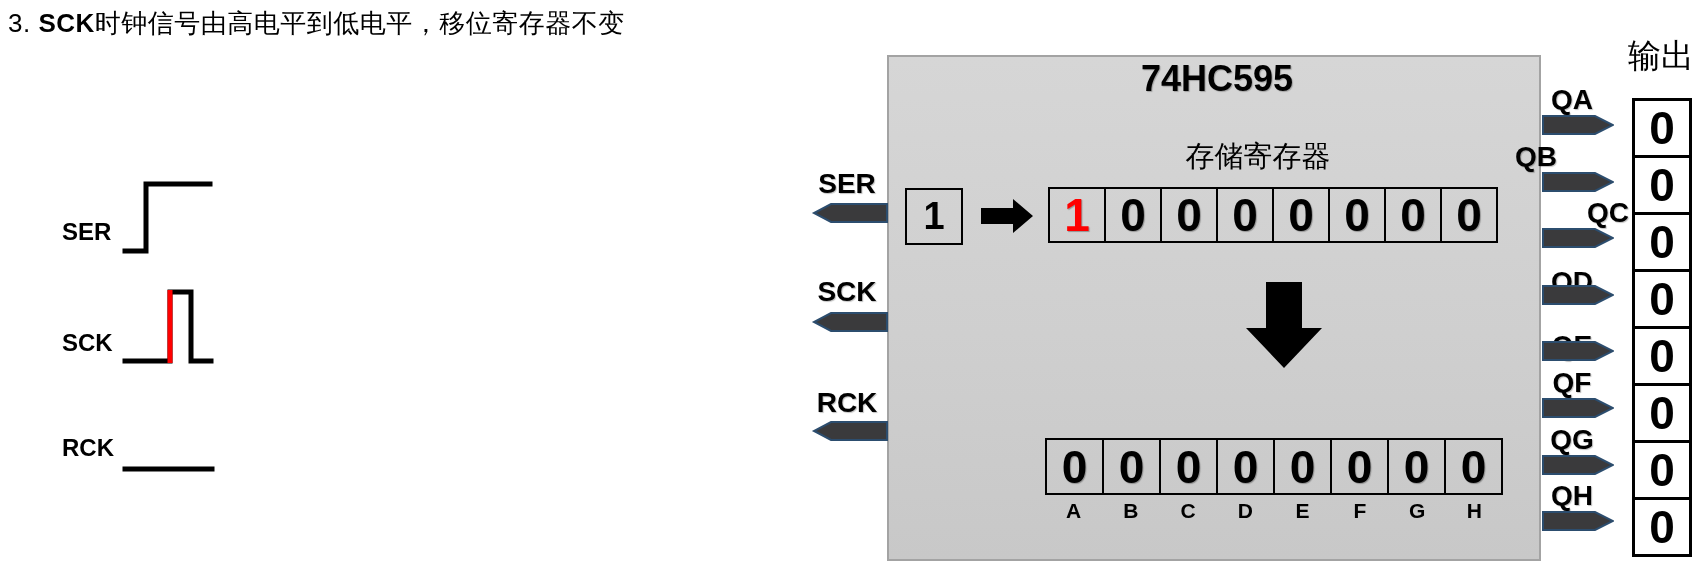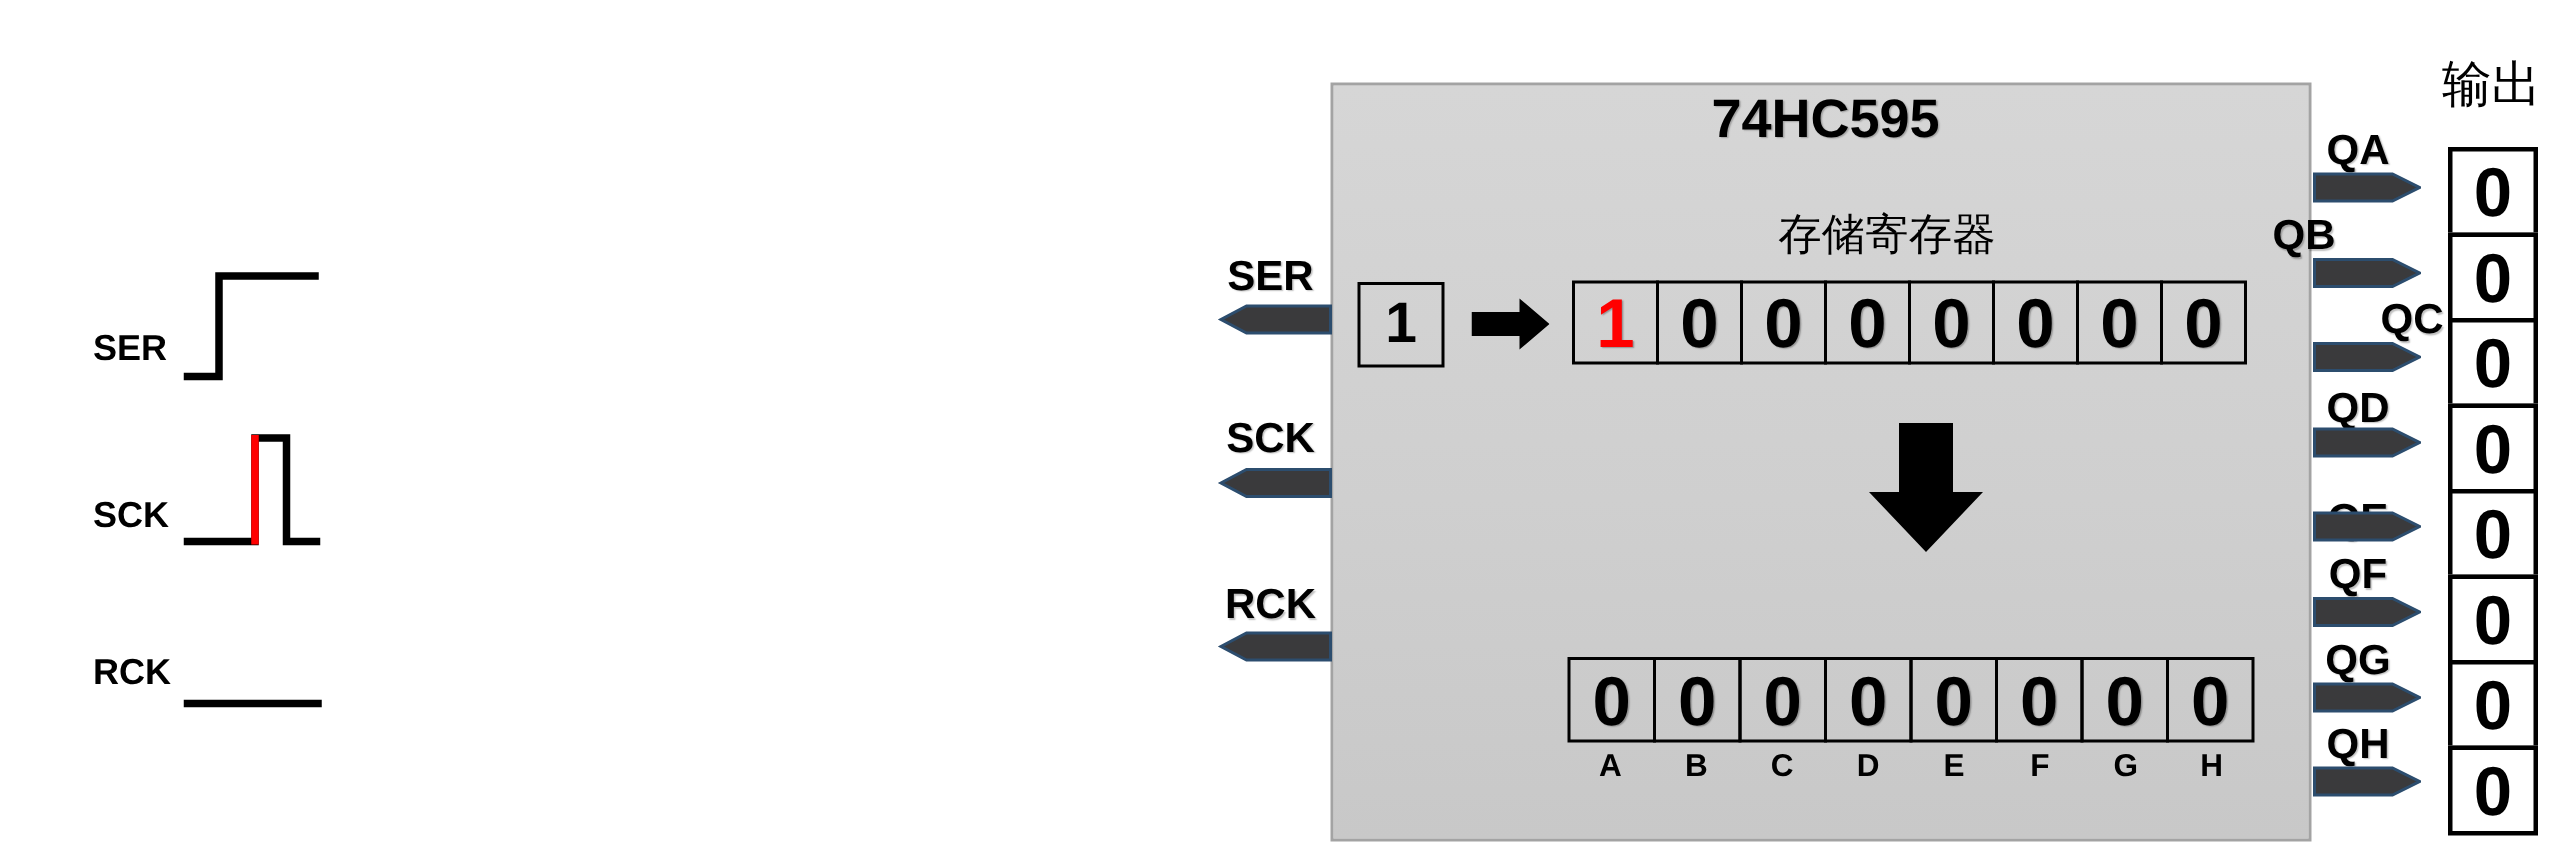--- a/index.html
+++ b/index.html
@@ -54,20 +54,21 @@
             display:flex;align-items:center;justify-content:center;font-weight:bold;font-size:46px;}
   .out-cell:first-child{margin-top:0;}
 
   .flow-arrow{position:absolute;}
 </style>
 </head>
 <body>
 
 <div class="stage">
 
+  <div class="heading"><span>3.</span><span> </span><span class="kw">SCK</span><span>时钟信号由高电平到低电平，移位寄存器不变</span></div>
 
   <svg class="timing" width="320" height="569" viewBox="0 0 320 569">
     <text x="62" y="240">SER</text>
     <text x="62" y="351">SCK</text>
     <text x="62" y="456">RCK</text>
     <path d="M125,251 L146,251 L146,184 L210,184" fill="none" stroke="#000" stroke-width="5" stroke-linecap="square"></path>
     <path d="M125,361 L170,361 L170,292 L191,292 L191,361 L211,361" fill="none" stroke="#000" stroke-width="5" stroke-linecap="square"></path>
     <line x1="170" y1="363" x2="170" y2="290" stroke="#ff0000" stroke-width="5"></line>
     <path d="M125,469 L212,469" fill="none" stroke="#000" stroke-width="5" stroke-linecap="square"></path>
   </svg>
@@ -140,21 +141,21 @@
         <polygon points="1,2 53,2 71,11 53,20 1,20" fill="#3a3a3c" stroke="#2c4d6e" stroke-width="2"></polygon>
       </svg>
       <div class="pin-label" style="left: 1536px; top: 157px;">QB</div>
       <svg class="pin-arrow" width="72" height="22" viewBox="0 0 72 22" style="left:1542px;top:171px;">
         <polygon points="1,2 53,2 71,11 53,20 1,20" fill="#3a3a3c" stroke="#2c4d6e" stroke-width="2"></polygon>
       </svg>
       <div class="pin-label" style="left: 1572px; top: 213px; margin-left: 36px;">QC</div>
       <svg class="pin-arrow" width="72" height="22" viewBox="0 0 72 22" style="left:1542px;top:227px;">
         <polygon points="1,2 53,2 71,11 53,20 1,20" fill="#3a3a3c" stroke="#2c4d6e" stroke-width="2"></polygon>
       </svg>
-      <div class="pin-label" style="left: 1572px; top: 272px;">QD</div>
+      <div class="pin-label" style="left: 1572px; top: 282px;">QD</div>
       <svg class="pin-arrow" width="72" height="22" viewBox="0 0 72 22" style="left:1542px;top:284px;">
         <polygon points="1,2 53,2 71,11 53,20 1,20" fill="#3a3a3c" stroke="#2c4d6e" stroke-width="2"></polygon>
       </svg>
       <div class="pin-label" style="left: 1572px; top: 346px;">QE</div>
       <svg class="pin-arrow" width="72" height="22" viewBox="0 0 72 22" style="left:1542px;top:340px;">
         <polygon points="1,2 53,2 71,11 53,20 1,20" fill="#3a3a3c" stroke="#2c4d6e" stroke-width="2"></polygon>
       </svg>
       <div class="pin-label" style="left: 1572px; top: 383px;">QF</div>
       <svg class="pin-arrow" width="72" height="22" viewBox="0 0 72 22" style="left:1542px;top:397px;">
         <polygon points="1,2 53,2 71,11 53,20 1,20" fill="#3a3a3c" stroke="#2c4d6e" stroke-width="2"></polygon>

